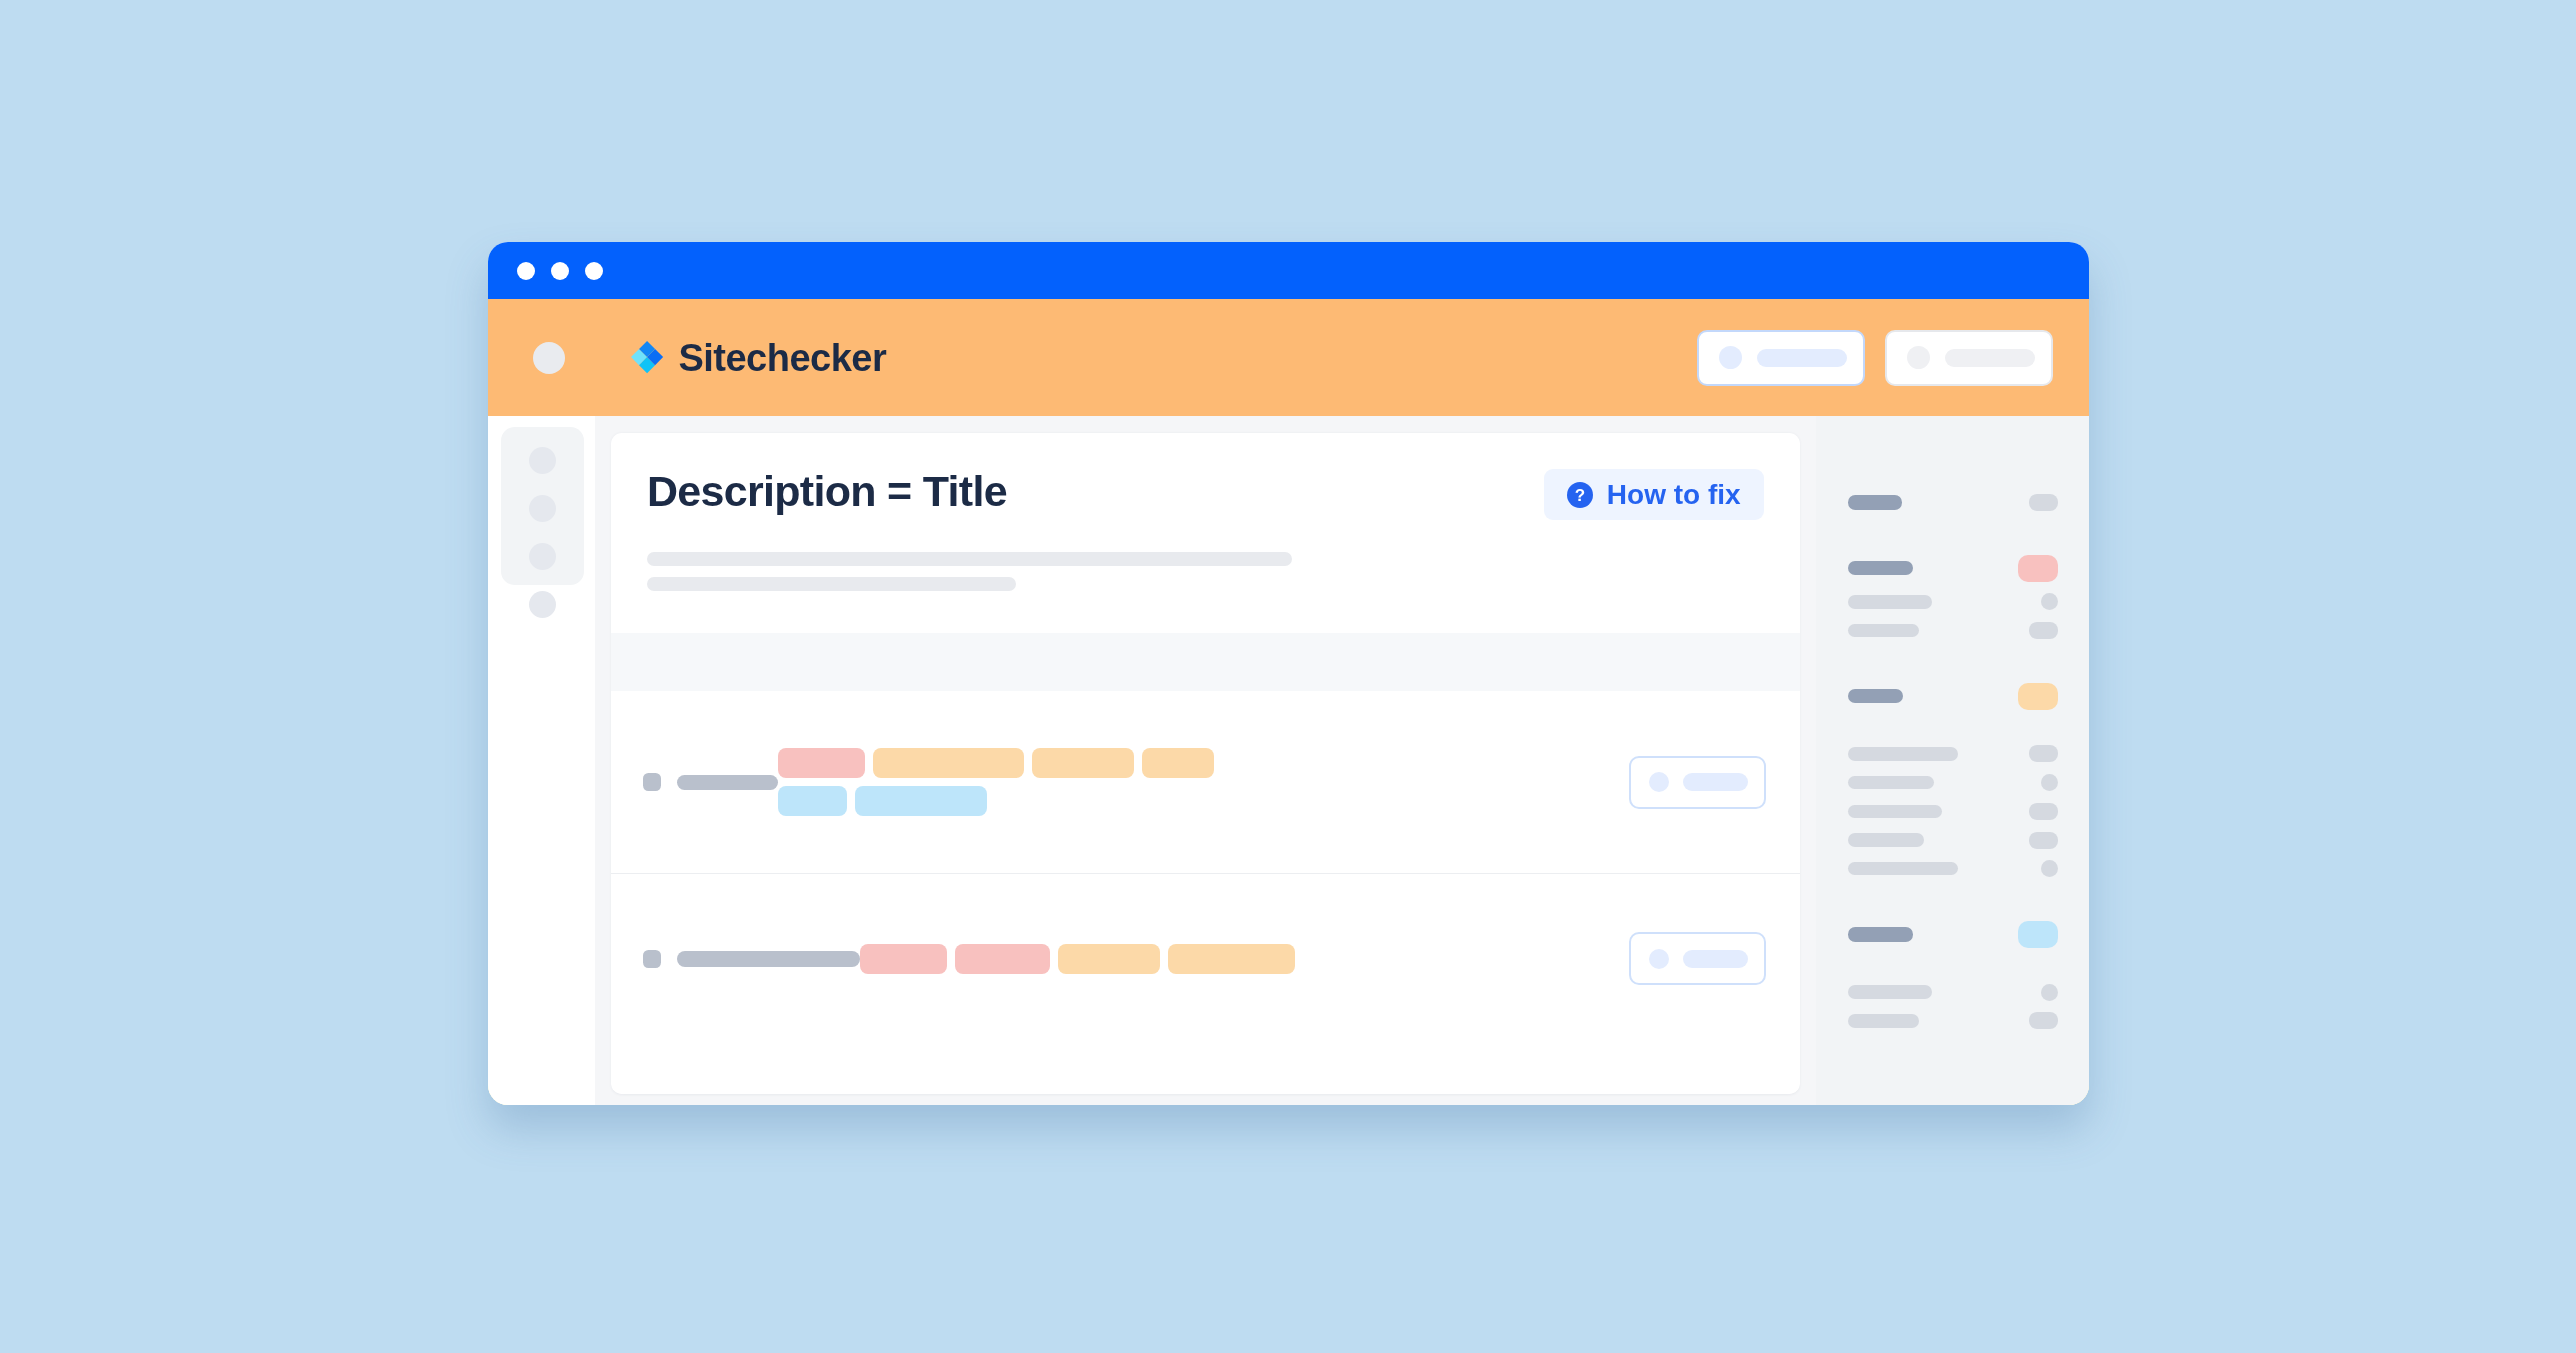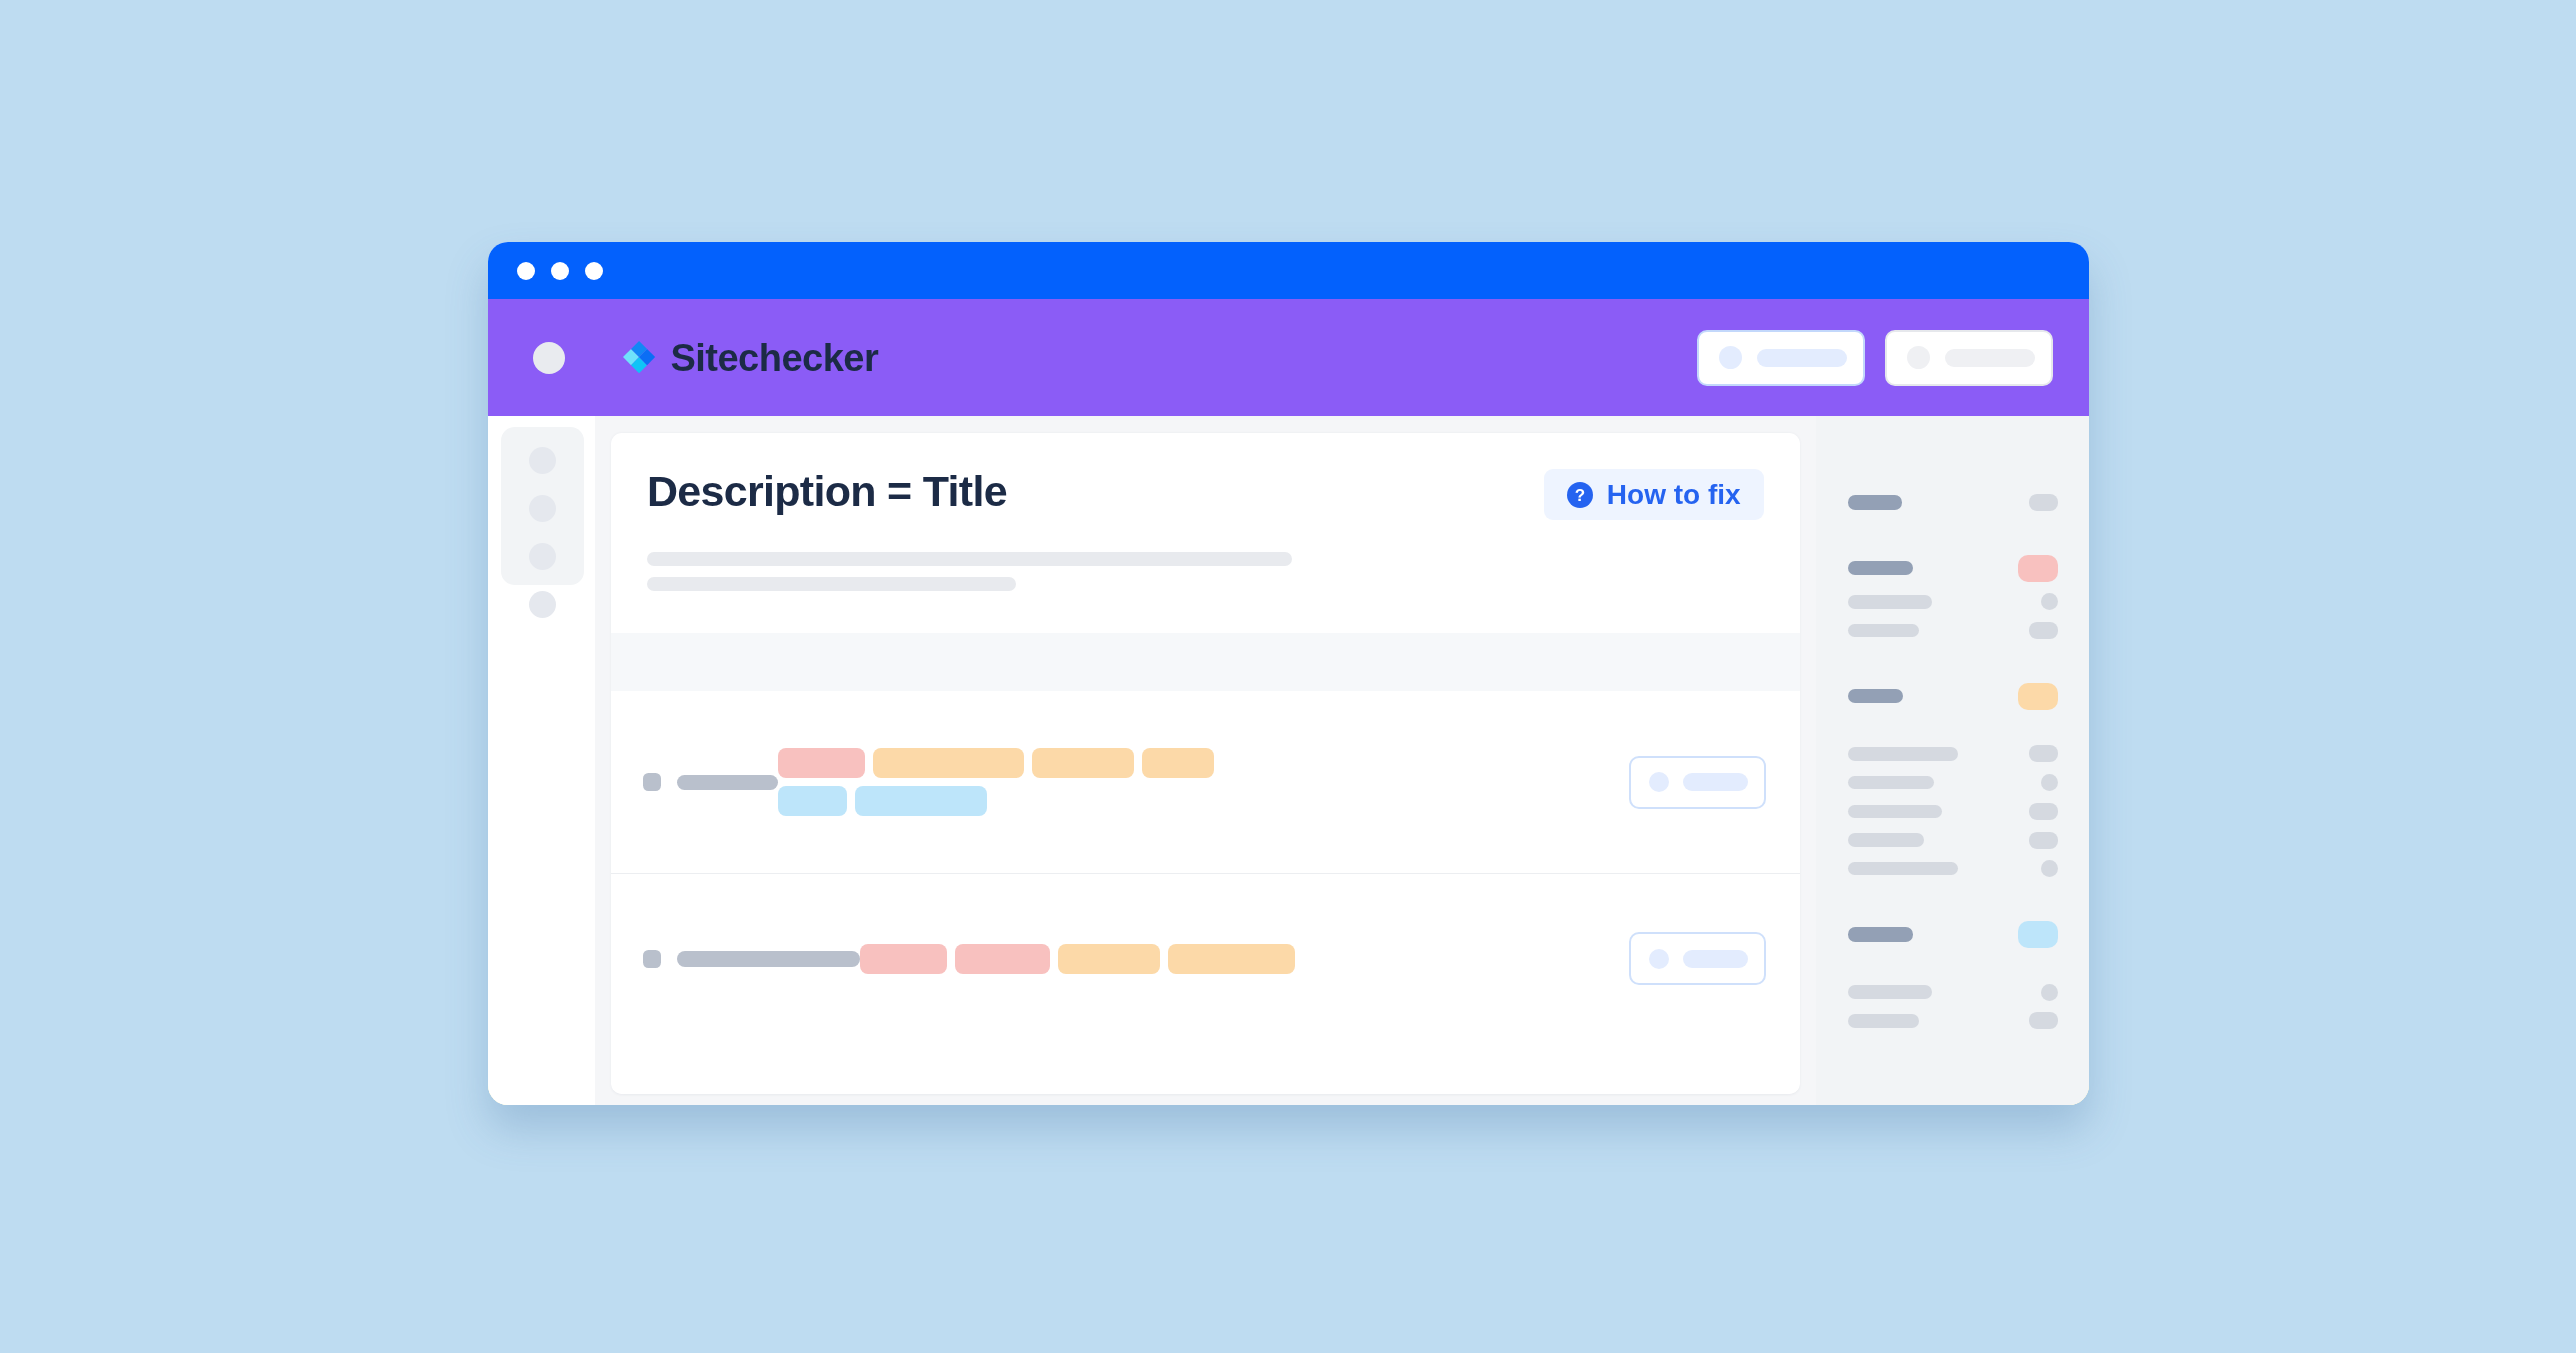--- a/index.html
+++ b/index.html
@@ -40,26 +40,27 @@
     width: 18px;
     height: 18px;
     border-radius: 50%;
     background: #ffffff;
     margin-right: 16px;
   }
 
   
   .appbar {
     height: 117px;
-    background: #8b5cf6;
+    background: #fdba74;
     display: flex;
     align-items: center;
     box-sizing: border-box;
     padding: 0 36px 0 27px;
     position: relative;
+    gap: 8px;
   }
   .appbar-avatar {
     width: 32px;
     height: 32px;
     border-radius: 50%;
     background: #e9ebef;
     margin-left: 18px;
     flex: none;
   }
   .brand {

